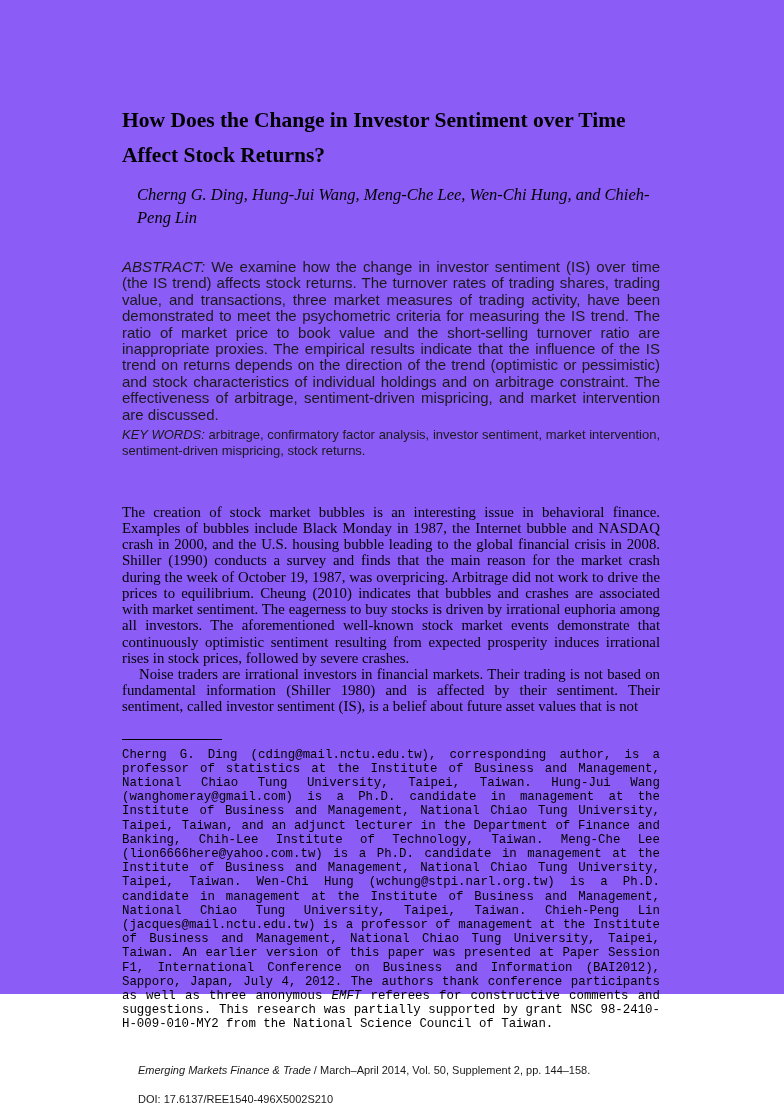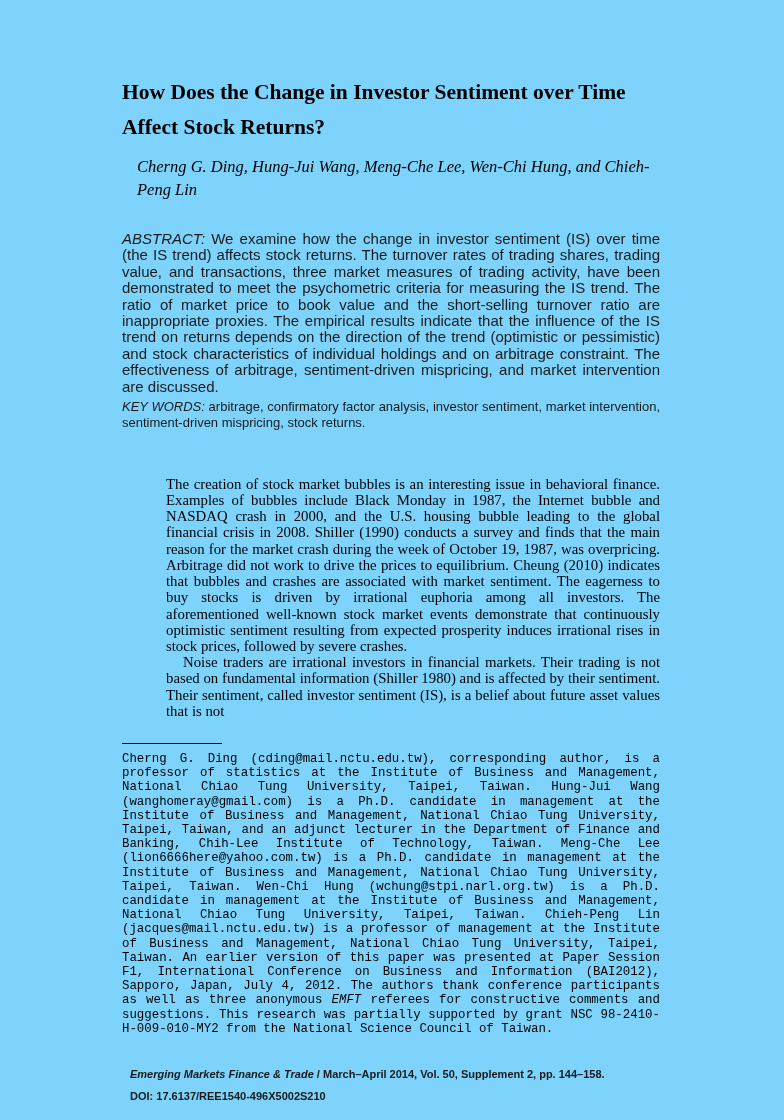--- a/index.html
+++ b/index.html
@@ -9,23 +9,23 @@
   }
   body {
     width: 784px;
     height: 1120px;
     overflow: hidden;
     position: relative;
   }
   .page {
     box-sizing: border-box;
     width: 784px;
-    height: 1120px;
-    padding: 75px 124px 0 122px;
-    background: #7dd3fc;
+    height: 994px;
+    padding: 103px 124px 0 122px;
+    background: #8b5cf6;
     color: #111111;
   }
   .paper-title {
     font-family: "Liberation Serif", serif;
     font-weight: bold;
     font-size: 21.5px;
     line-height: 35px;
     color: #000000;
     margin: 0 0 10px 0;
   }
@@ -54,21 +54,20 @@
     color: #1a1a1a;
   }
   .it { font-style: italic; }
   .body-text {
     margin-top: 44px;
     font-family: "Liberation Serif", serif;
     font-size: 14.8px;
     line-height: 16.2px;
     text-align: justify;
     color: #000000;
-    margin-left: 44px;
   }
   .body-text p { margin: 0; }
   .body-text p.indent { text-indent: 17px; }
   .footnote-rule {
     width: 100px;
     border: 0;
     border-top: 1.5px solid #000000;
     margin: 24px 0 8px 0;
   }
   .footnote {
@@ -79,21 +78,21 @@
     color: #000000;
     margin: 0;
   }
   .journal-info {
     margin-top: 32px;
     font-family: "Liberation Sans", sans-serif;
     font-size: 11px;
     line-height: 13.8px;
     color: #1a1a1a;
   }
-  .journal-info div { margin: 8px; font-weight: bold; }
+  .journal-info div { margin: 16px; }
 </style>
 </head>
 <body>
 
 <div class="page">
 
   <h1 class="paper-title">How Does the Change in Investor Sentiment over Time Affect Stock Returns?</h1>
 
   <div class="paper-authors">Cherng G. Ding, Hung-Jui Wang, Meng-Che Lee, Wen-Chi Hung, and Chieh-Peng Lin</div>
 

